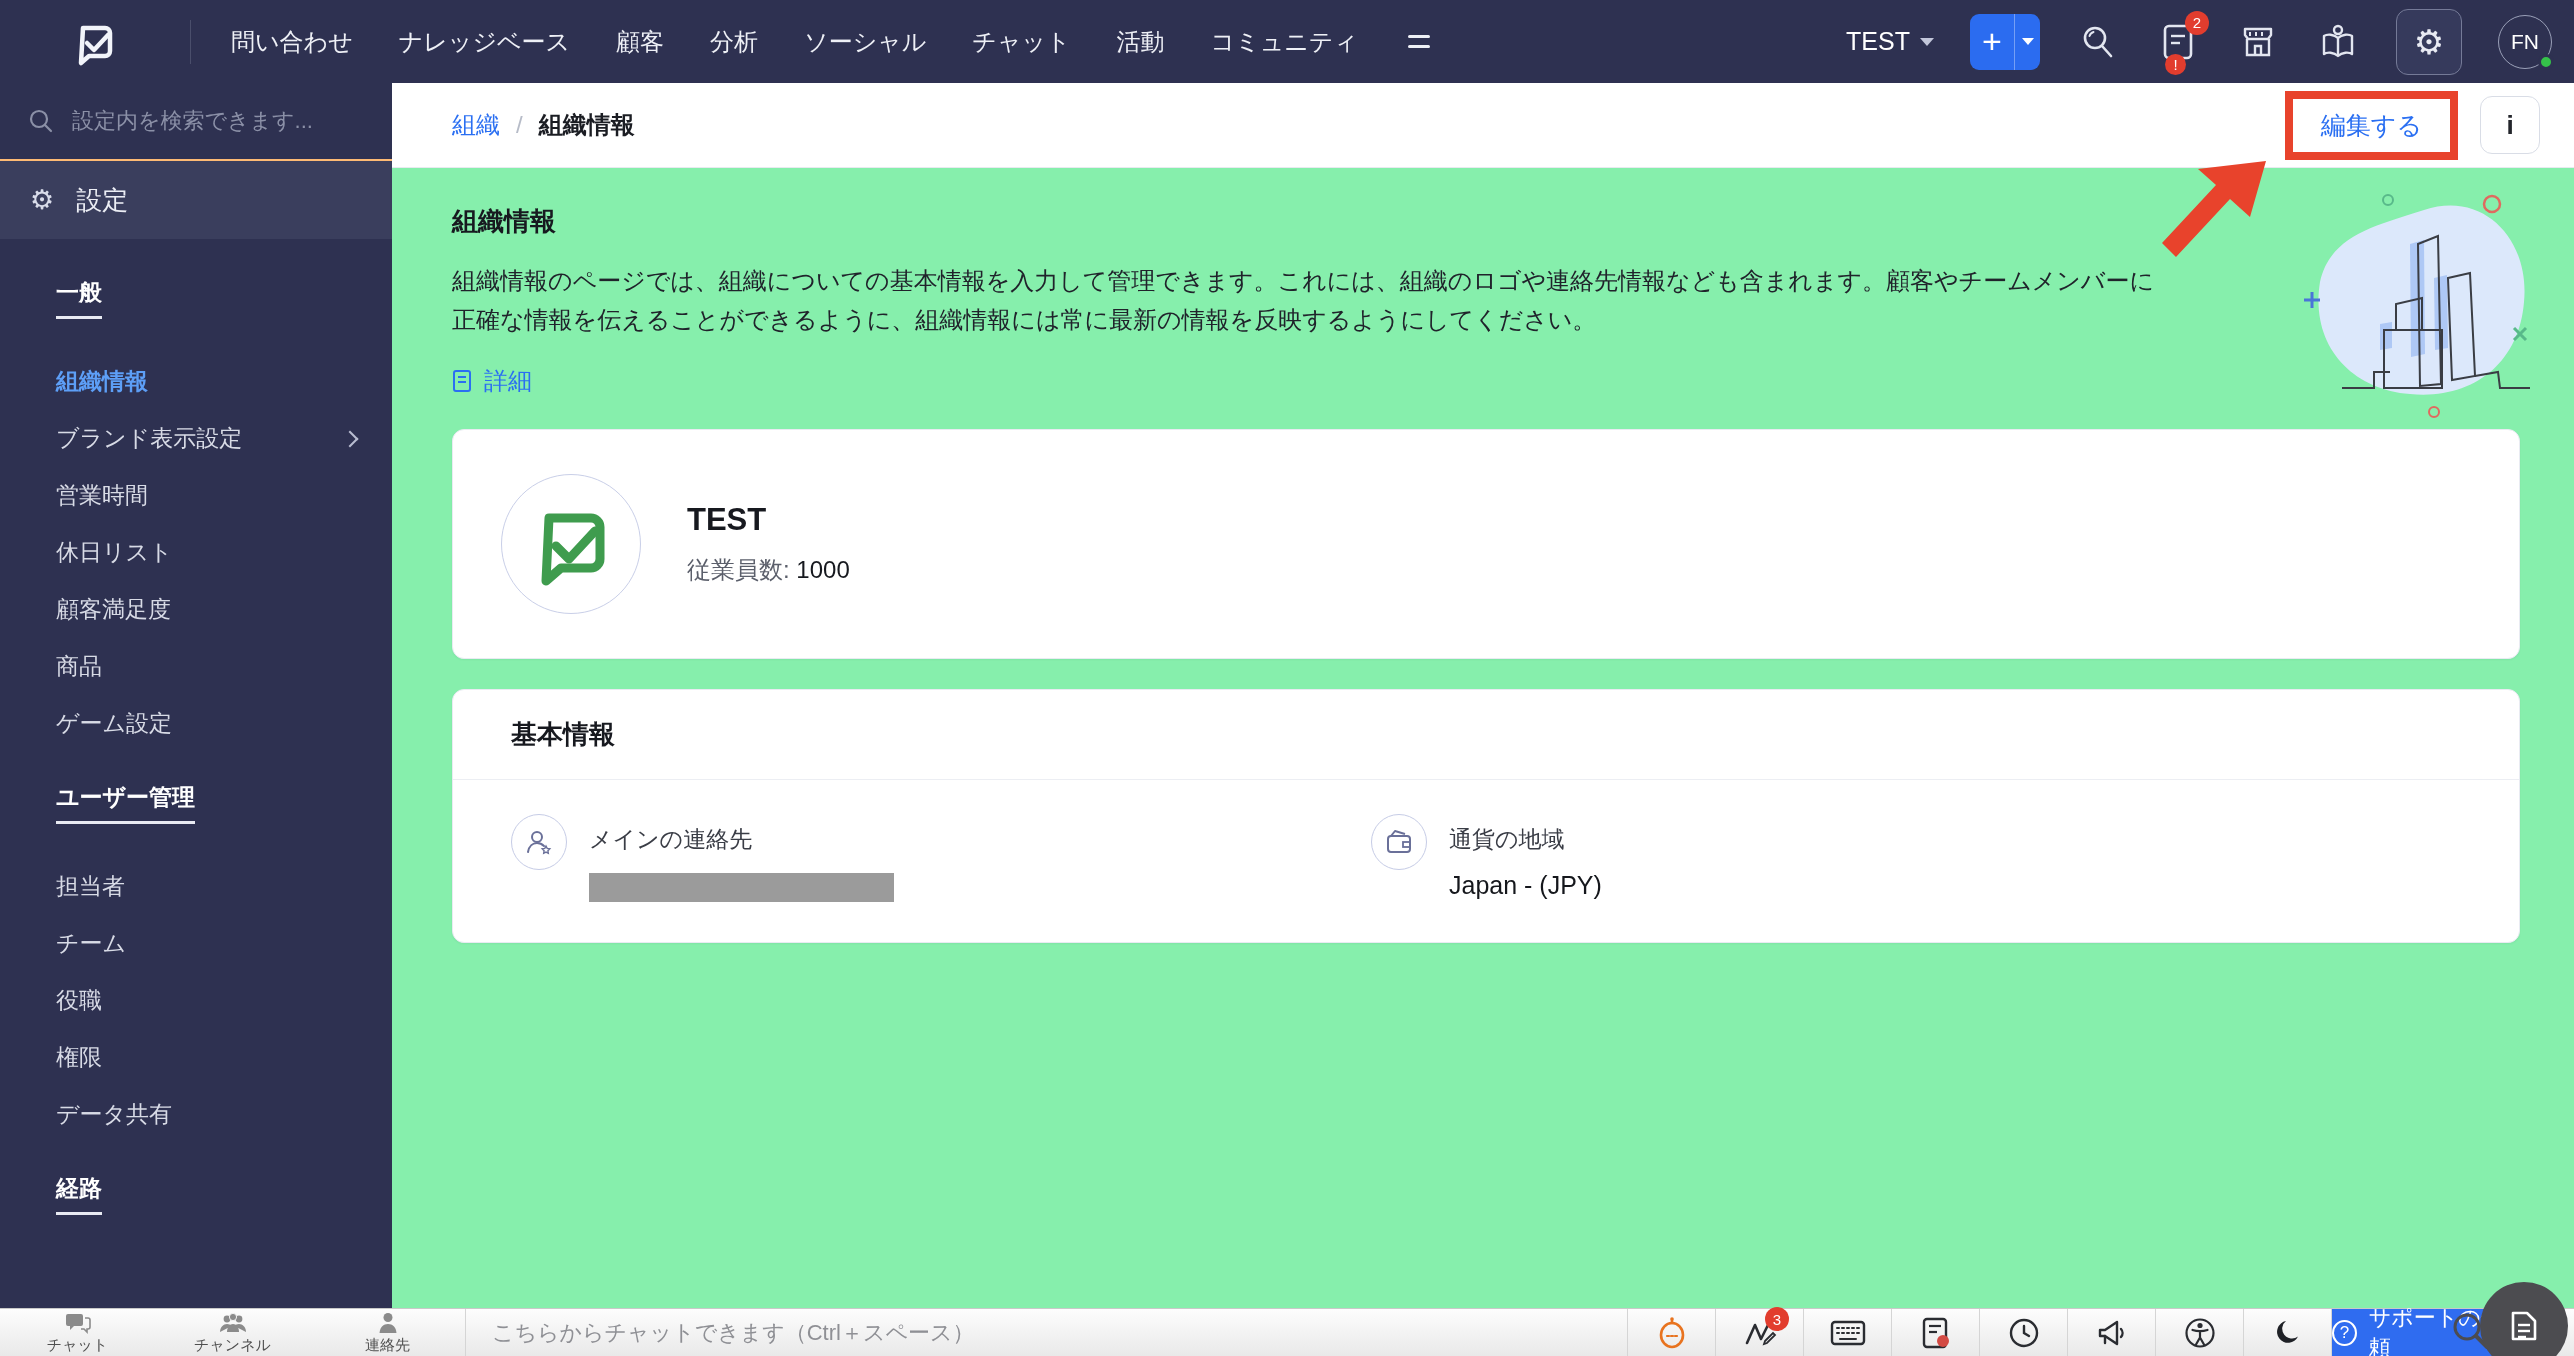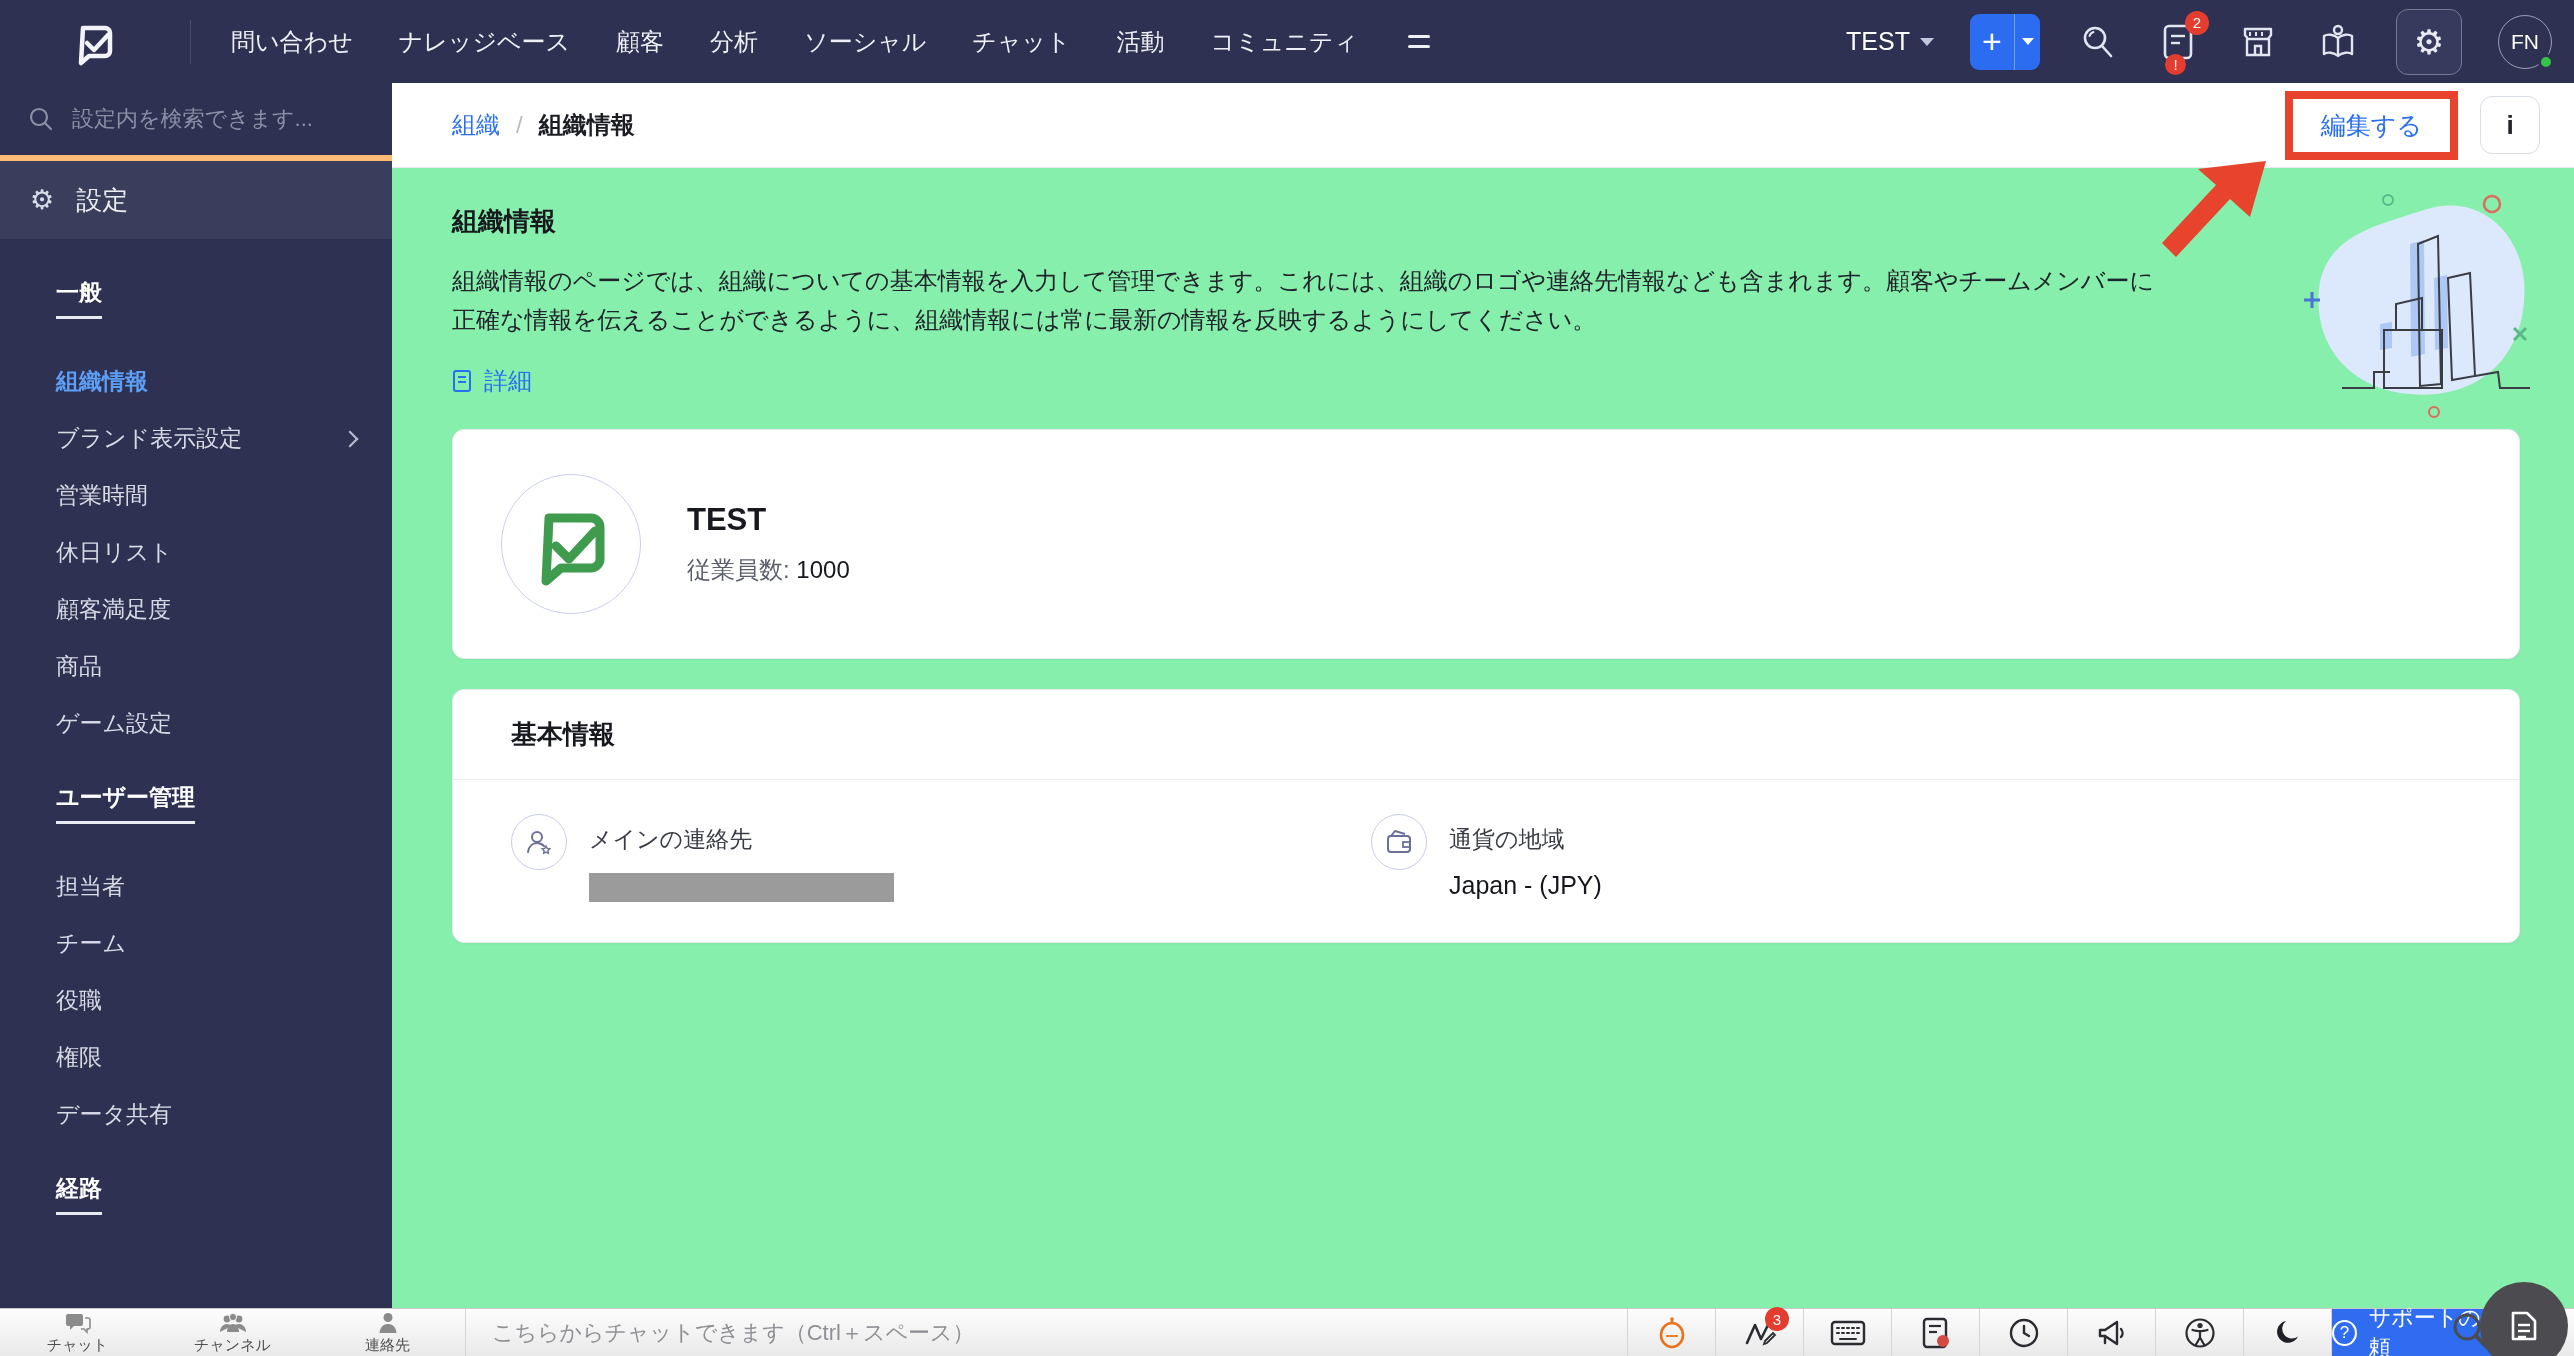--- a/index.html
+++ b/index.html
@@ -32,21 +32,21 @@
   .badge.count{width:24px;height:24px;top:-9px;right:-9px;}
   .badge.alert{width:21px;height:21px;bottom:-11px;left:9px;}
   .gear-btn{width:66px;height:66px;border:1.5px solid #757a97;border-radius:12px;background:#363a5c;
     display:flex;align-items:center;justify-content:center;color:#e8eaf3;font-size:34px;cursor:pointer;}
   .avatar{position:relative;width:54px;height:54px;border:1.5px solid #9aa0b8;border-radius:50%;
     display:flex;align-items:center;justify-content:center;color:#fff;font-size:21px;cursor:pointer;}
   .presence{position:absolute;right:-3px;bottom:-2px;width:16px;height:16px;border-radius:50%;
     background:#35c24a;border:3px solid #2e3151;}
   
   .sidebar{position:absolute;top:83px;left:0;width:392px;bottom:48px;background:#2e3151;overflow:hidden;z-index:20;}
-  .side-search{display:flex;align-items:center;gap:18px;height:78px;padding:0 28px;border-bottom:6px solid #fdba74;cursor:text;}
+  .side-search{display:flex;align-items:center;gap:18px;height:78px;padding:0 28px;border-bottom:2px solid #fdba74;cursor:text;}
   .side-search .ph{color:#8b90a7;font-size:22px;}
   .side-title{display:flex;align-items:center;gap:22px;height:78px;background:#3a3e5d;padding:0 30px;color:#eceef5;font-size:26px;cursor:default;}
   .side-title .g{font-size:27px;color:#d9dcea;}
   .side-menu{padding:38px 30px 0 56px;}
   .side-group-header{margin:30px 0 34px;}
   .side-group-header span{display:inline-block;color:#fff;font-size:23px;font-weight:bold;
     border-bottom:3px solid #e8eaf2;padding-bottom:8px;}
   .side-item{display:flex;align-items:center;justify-content:space-between;
     color:#d8dbe6;font-size:23px;height:57px;cursor:pointer;}
   .side-item.active span{color:#5d9ff7;font-weight:bold;}

